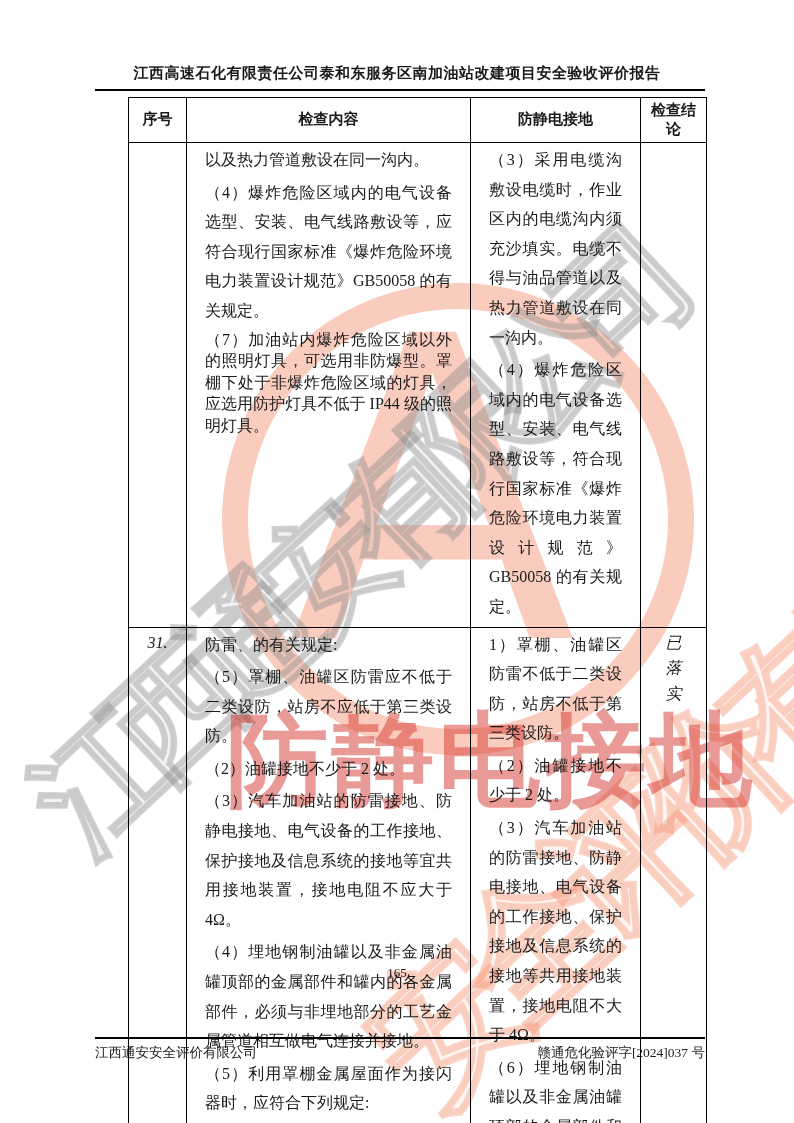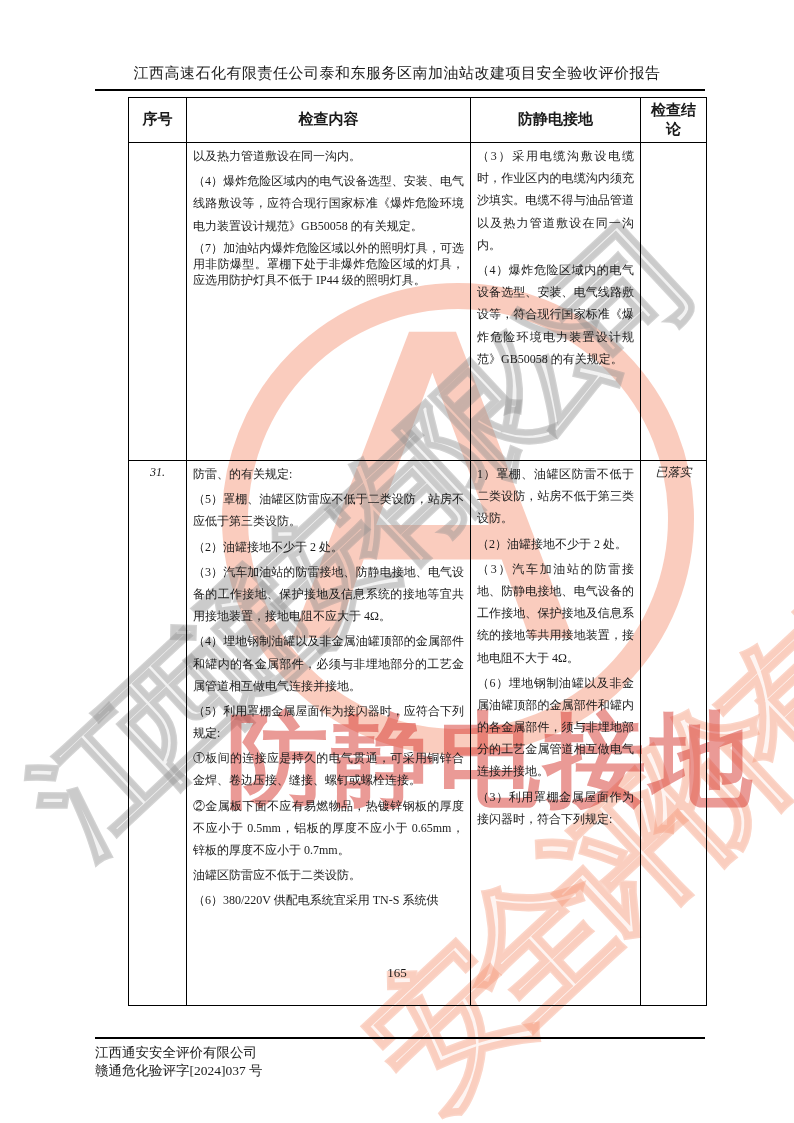--- a/index.html
+++ b/index.html
@@ -42,35 +42,35 @@
   .wm-diag-orange{
     left:395px;top:1000px;font-size:150px;letter-spacing:-30px;
     transform:rotate(-43deg);transform-origin:0 50%;
     -webkit-text-stroke:3px rgba(246,150,118,0.40);
     color:rgba(246,150,118,0.10);
   }
   
   .doc{position:relative;z-index:1;}
   .header-title{
     position:absolute;left:0;top:64px;width:100%;
-    text-align:center;font-size:15px;letter-spacing:0.5px;
+    text-align:center;font-size:15px;letter-spacing:0.5px;font-weight:bold;
   }
   .header-rule{position:absolute;left:95px;top:89px;width:610px;border-top:2px solid #000;}
   table.checklist{
     position:absolute;left:128px;top:97px;width:578px;
     border-collapse:collapse;table-layout:fixed;
     background:transparent;
   }
   table.checklist col.c-seq{width:58px;}
   table.checklist col.c-content{width:284px;}
   table.checklist col.c-record{width:170px;}
   table.checklist col.c-concl{width:66px;}
   table.checklist th,table.checklist td{
     border:1.5px solid #000;background:transparent;
-    font-size:12px;vertical-align:top;padding:2px 6px;
+    font-size:16px;vertical-align:top;padding:2px 18px;
   }
   table.checklist th{
     font-size:15px;font-weight:bold;text-align:center;vertical-align:middle;
     height:40px;padding:2px 10px;line-height:1.3;
   }
   tr.r1{height:318px;}
   tr.r2{height:545px;}
   td.seq-cell,td.concl-cell{
     text-align:center;vertical-align:middle;font-size:15px;
     padding:2px 12px;line-height:1.6;font-style:italic;
@@ -80,21 +80,21 @@
   }
   td.content-cell p.tight{line-height:1.35;}
   td.record-cell{font-size:14.5px;padding:2px 5px;margin-top:44px;}
   .page-number{
     position:absolute;left:0;top:965px;width:100%;
     text-align:center;font-size:13px;
   }
   .footer-rule{position:absolute;left:95px;top:1037px;width:610px;border-top:2px solid #000;}
   .footer-row{
     position:absolute;left:95px;top:1044px;width:610px;
-    display:flex;justify-content:space-between;font-size:13.5px;flex-direction:column;
+    display:flex;justify-content:space-between;font-size:13.5px;
   }
 </style>
 </head>
 <body>
 
 <div class="page">
 
   <div class="wm wm-ring"></div>
   <div class="wm wm-a">A</div>
   <div class="wm wm-diag wm-diag-gray">江西通安有限公司</div>

